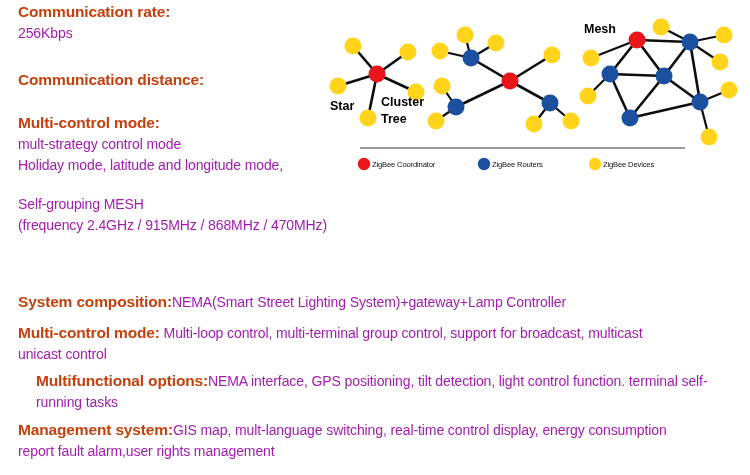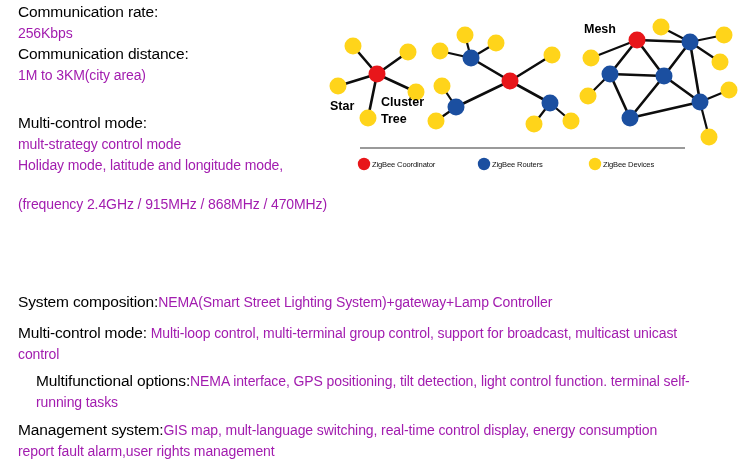--- a/index.html
+++ b/index.html
@@ -29,22 +29,22 @@
     top: 0;
     width: 714px;
   }
 
   .spec-block {
     margin: 0;
     padding: 0;
   }
 
   .spec-heading {
-    color: #000000;
-    font-weight: normal;
+    color: #c2410c;
+    font-weight: bold;
     font-size: 15.5px;
     line-height: 22px;
     letter-spacing: -0.15px;
   }
 
   .spec-value {
     color: #a21caf;
     font-size: 14px;
     line-height: 21px;
     letter-spacing: -0.1px;
@@ -70,21 +70,21 @@
     color: #1a1a1a;
     letter-spacing: -0.1px;
   }
   .inline-para .spec-heading {
     font-size: 15.5px;
     line-height: 20.5px;
   }
 
   
   .b-rate        { position: absolute; left: 0;  top: 1px;   }
-  .b-distance    { position: absolute; left: 0;  top: 43px;  }
+  .b-distance    { position: absolute; left: 0;  top: 69px; text-align: right;  }
   .b-multimode1  { position: absolute; left: 0;  top: 112px; }
   .b-topology    { position: absolute; left: 0;  top: 194px; }
   .b-system      { position: absolute; left: 0;  top: 278px; width: 714px; }
   .b-multimode2  { position: absolute; left: 0;  top: 309px; width: 670px; }
   .b-multifunc   { position: absolute; left: 18px;  top: 357px; width: 685px; }
   .b-mgmt        { position: absolute; left: 0;  top: 406px; width: 670px; }
 
   
   #zigbee-diagram {
     position: absolute;
@@ -127,30 +127,30 @@
 
   <div class="spec-list">
 
     <div class="spec-block stacked b-rate">
       <span class="spec-heading">Communication rate:</span>
       <span class="spec-value">256Kbps</span>
     </div>
 
     <div class="spec-block stacked b-distance">
       <span class="spec-heading">Communication distance:</span>
-      <span class="spec-value">1M to 3KM(city area)</span>
     </div>
 
     <div class="spec-block stacked b-multimode1">
       <span class="spec-heading">Multi-control mode:</span>
       <span class="spec-value">mult-strategy control mode</span>
       <span class="spec-value">Holiday mode, latitude and longitude mode,</span>
     </div>
 
     <div class="spec-block stacked b-topology">
+      <span class="spec-value">Self-grouping MESH</span>
       <span class="spec-value">(frequency 2.4GHz / 915MHz / 868MHz / 470MHz)</span>
     </div>
 
     <div class="spec-block inline-block b-system">
       <p class="inline-para"><span class="spec-heading">System composition:</span><span class="spec-value">NEMA(Smart Street Lighting System)+gateway+Lamp Controller</span></p>
     </div>
 
     <div class="spec-block inline-block b-multimode2">
       <p class="inline-para"><span class="spec-heading">Multi-control mode:</span><span class="spec-value"> Multi-loop control, multi-terminal group control, support for broadcast, multicast unicast control</span></p>
     </div>

